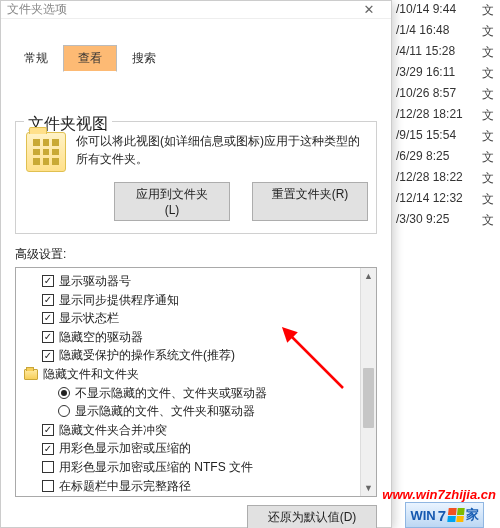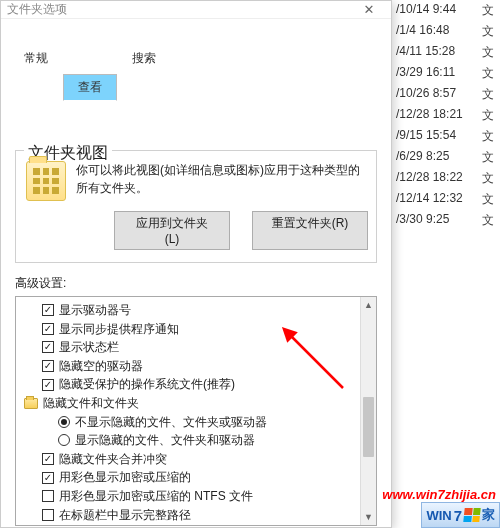--- a/index.html
+++ b/index.html
@@ -13,21 +13,21 @@
     position: absolute; left: 0; top: 0; width: 392px; height: 528px;
     background: #fff; border: 1px solid #ccc; box-shadow: 2px 2px 10px rgba(0,0,0,.2);
     display: flex; flex-direction: column; gap: 20px;
   }
   .titlebar { height: 26px; display: flex; align-items: center; padding: 0 6px; font-size: 12px; color: #888; border-bottom: 1px solid #eee; }
   .titlebar .spacer { flex: 1; }
   .close-x { width: 32px; text-align: center; color: #666; font-size: 13px; }
 
   .tabs { display: flex; padding: 6px 8px 0 8px; font-size: 12px; }
   .tab { padding: 4px 14px; border: 1px solid transparent; color: #333; }
-  .tab.active { border: 1px solid #bbb; border-bottom: 1px solid #fff; background: #7dd3fc; position: relative; z-index: 2; margin-top: 29px; }
+  .tab.active { border: 1px solid #bbb; border-bottom: 1px solid #fff; background: #fdba74; position: relative; z-index: 2; }
   .tabline { height: 1px; background: #bbb; margin: -1px 8px 0 8px; }
 
   .content { padding: 10px 14px 4px 14px; font-size: 12px; color: #222; }
 
   .group { border: 1px solid #d0d0d0; padding: 10px 10px 12px 10px; margin-bottom: 12px; position: relative; }
   .group-title { position: absolute; top: -8px; left: 8px; background: #fff; padding: 0 4px; font-size: 16px; }
 
   .folder-row { display: flex; }
   .folder-icon {
     width: 40px; height: 40px; background: linear-gradient(#fff2c6,#ffe08a);
@@ -66,21 +66,21 @@
   .scroll-btn { height: 16px; display:flex; align-items:center; justify-content:center; color:#666; font-size:9px; }
   .scroll-thumb { position: absolute; left: 2px; right: 2px; top: 100px; height: 60px; background: #c6c6c6; border-radius: 1px; }
 
   .restore-row { display: flex; justify-content: flex-end; margin-top: 8px; }
   .dlg-buttons { border-top: 1px solid #ddd; margin-top: auto; padding: 10px 14px; display: flex; justify-content: flex-end; gap: 10px; }
 
   .arrow { position: absolute; left: 283px; top: 328px; pointer-events: none; }
   .arrow svg { overflow: visible; }
 
   .watermark { position: absolute; right: 4px; bottom: 26px; font-size: 13px; color: #f00; font-weight: bold; font-style: italic; }
-  .logo { position: absolute; right: 0; bottom: 0; height: 26px; display: flex; align-items: center; gap: 2px; padding: 0 4px; background: linear-gradient(#eaf4ff,#bcd7f3); border: 1px solid #8fb6e2; font-weight: bold; font-size: 13px; }
+  .logo { position: absolute; right: 16px; bottom: 0; height: 26px; display: flex; align-items: center; gap: 2px; padding: 0 4px; background: linear-gradient(#eaf4ff,#bcd7f3); border: 1px solid #8fb6e2; font-weight: bold; font-size: 13px; }
   .logo .win { color: #1558b0; }
   .logo .seven { color: #1558b0; font-size: 15px; }
   .logo .flag { width: 16px; height: 14px; display: grid; grid-template-columns: 1fr 1fr; grid-template-rows: 1fr 1fr; gap: 1px; transform: skewX(-6deg); }
   .logo .flag i:nth-child(1){background:#f25022;} .logo .flag i:nth-child(2){background:#7fba00;}
   .logo .flag i:nth-child(3){background:#00a4ef;} .logo .flag i:nth-child(4){background:#ffb900;}
   .logo .jia { color:#1a5fb4; }
 </style>
 </head>
 <body>
 

